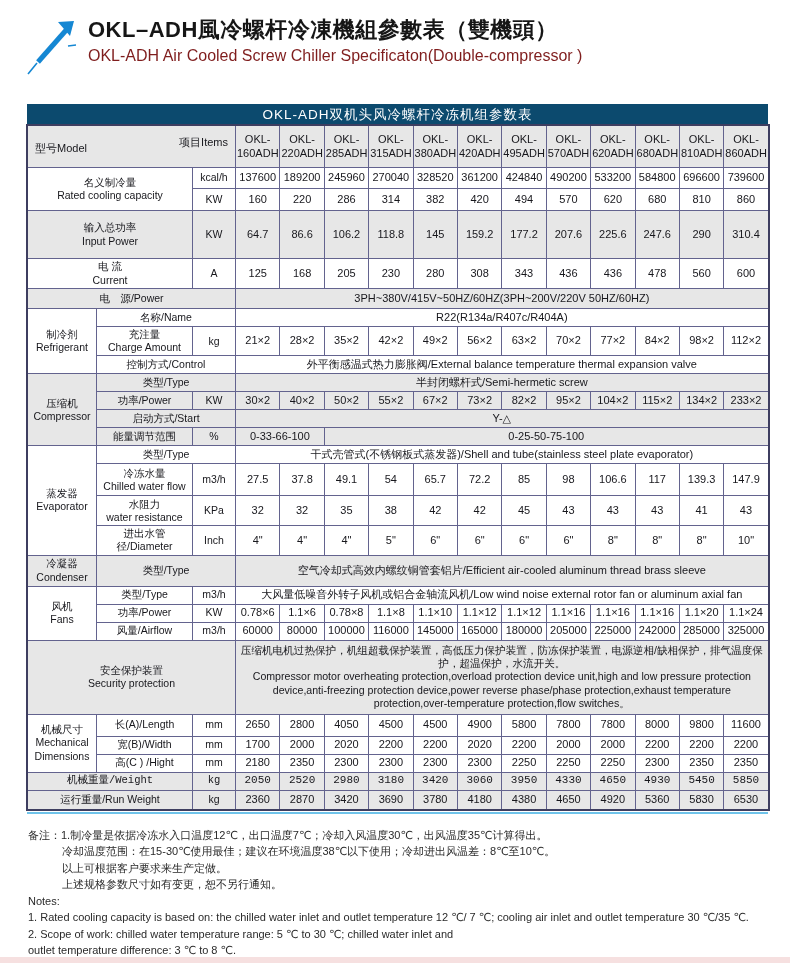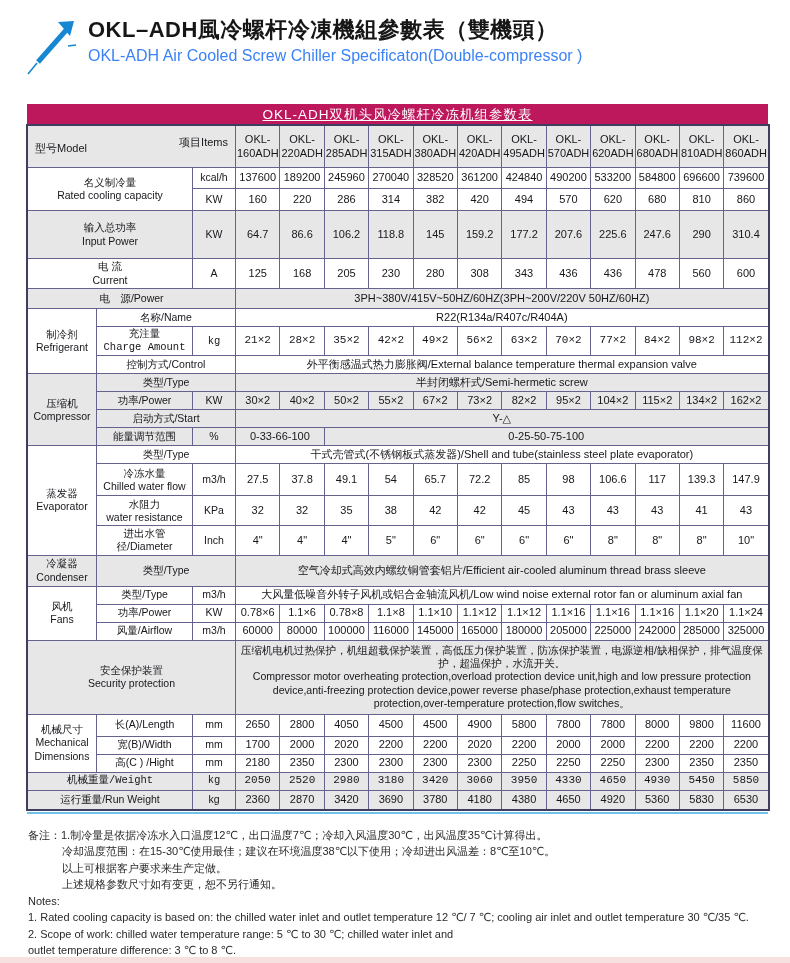--- a/index.html
+++ b/index.html
@@ -5,21 +5,21 @@
   html,body{margin:0;padding:0;background:#fff;}
   body{
     width:790px;height:963px;position:relative;overflow:hidden;
     font-family:"Liberation Sans","DejaVu Sans",sans-serif;color:#1e1e1e;
   }
   
   .header{display:flex;align-items:flex-start;padding:12px 0 0 24px;height:78px;}
   .logo{width:58px;height:64px;flex:0 0 auto;}
   .titles{margin-left:6px;padding-top:4px;}
   .title-zh{font-size:22px;font-weight:bold;letter-spacing:.5px;color:#161616;line-height:1.25;}
-  .title-en{font-size:16px;color:#3b82f6;line-height:1.3;margin-top:2px;}
+  .title-en{font-size:16px;color:#7f1d1d;line-height:1.3;margin-top:2px;}
   
   .bar{
     margin:14px 0 0 27px;width:741px;height:21px;line-height:21px;
     color:#fff;text-align:center;font-size:13.5px;letter-spacing:1px;
   }
   
   .tblwrap{margin-left:27px;width:741px;}
   table.spec{
     border-collapse:collapse;table-layout:fixed;width:741px;
     font-size:11px;color:#17171c;
@@ -56,21 +56,21 @@
     <polygon points="34,10 50,9 46,24" fill="#1587D3"></polygon>
     <line x1="4" y1="62" x2="13" y2="51" stroke="#1587D3" stroke-width="1.6"></line>
     <line x1="44" y1="34" x2="52" y2="33" stroke="#1587D3" stroke-width="1.4"></line>
   </svg>
   <div class="titles">
     <div class="title-zh">OKL–ADH風冷螺杆冷凍機組參數表（雙機頭）</div>
     <div class="title-en">OKL-ADH Air Cooled Screw Chiller Specificaton(Double-compressor )</div>
   </div>
 </div>
 
-<div class="bar" style="background: #be185d; text-decoration: underline;">OKL-ADH双机头风冷螺杆冷冻机组参数表</div>
+<div class="bar" style="background: #0c4a6e;">OKL-ADH双机头风冷螺杆冷冻机组参数表</div>
 
 <div class="tblwrap">
   <table class="spec tbl-outline">
     <colgroup>
       <col style="width:69px">
         <col style="width:96px">
         <col style="width:43px">
       <col span="12" style="width:44.4px">
     </colgroup>
     <tbody>
@@ -170,21 +170,21 @@
         <tr class="gray" style="height: 20px; border-radius: 7px;">
           <td class="lab" colspan="3">电　源/Power</td>
           <td class="val" colspan="12">3PH~380V/415V~50HZ/60HZ(3PH~200V/220V  50HZ/60HZ)</td>
         </tr>
         <tr class="white" style="height: 18px;">
           <td class="sec" rowspan="3">制冷剂
 Refrigerant</td>
           <td class="lab" colspan="2">名称/Name</td>
           <td class="val" colspan="12">R22(R134a/R407c/R404A)</td>
         </tr>
-        <tr class="white" style="height: 26px; font-family: Liberation Mono, monospace;">
+        <tr class="white" style="height: 26px;">
           <td class="lab">充注量
 Charge Amount</td>
           <td class="unit">kg</td>
           <td class="val">21×2</td>
           <td class="val">28×2</td>
           <td class="val">35×2</td>
           <td class="val">42×2</td>
           <td class="val">49×2</td>
           <td class="val">56×2</td>
           <td class="val">63×2</td>
@@ -211,21 +211,21 @@
           <td class="val">40×2</td>
           <td class="val">50×2</td>
           <td class="val">55×2</td>
           <td class="val">67×2</td>
           <td class="val">73×2</td>
           <td class="val">82×2</td>
           <td class="val">95×2</td>
           <td class="val">104×2</td>
           <td class="val">115×2</td>
           <td class="val">134×2</td>
-          <td class="val">162×2</td>
+          <td class="val">233×2</td>
         </tr>
         <tr class="gray" style="height: 18px;">
           <td class="lab" colspan="2">启动方式/Start</td>
           <td class="val" colspan="12">Y-△</td>
         </tr>
         <tr class="gray" style="height: 18px;">
           <td class="lab">能量调节范围</td>
           <td class="unit">%</td>
           <td class="val" colspan="2">0-33-66-100</td>
           <td class="val" colspan="10">0-25-50-75-100</td>

